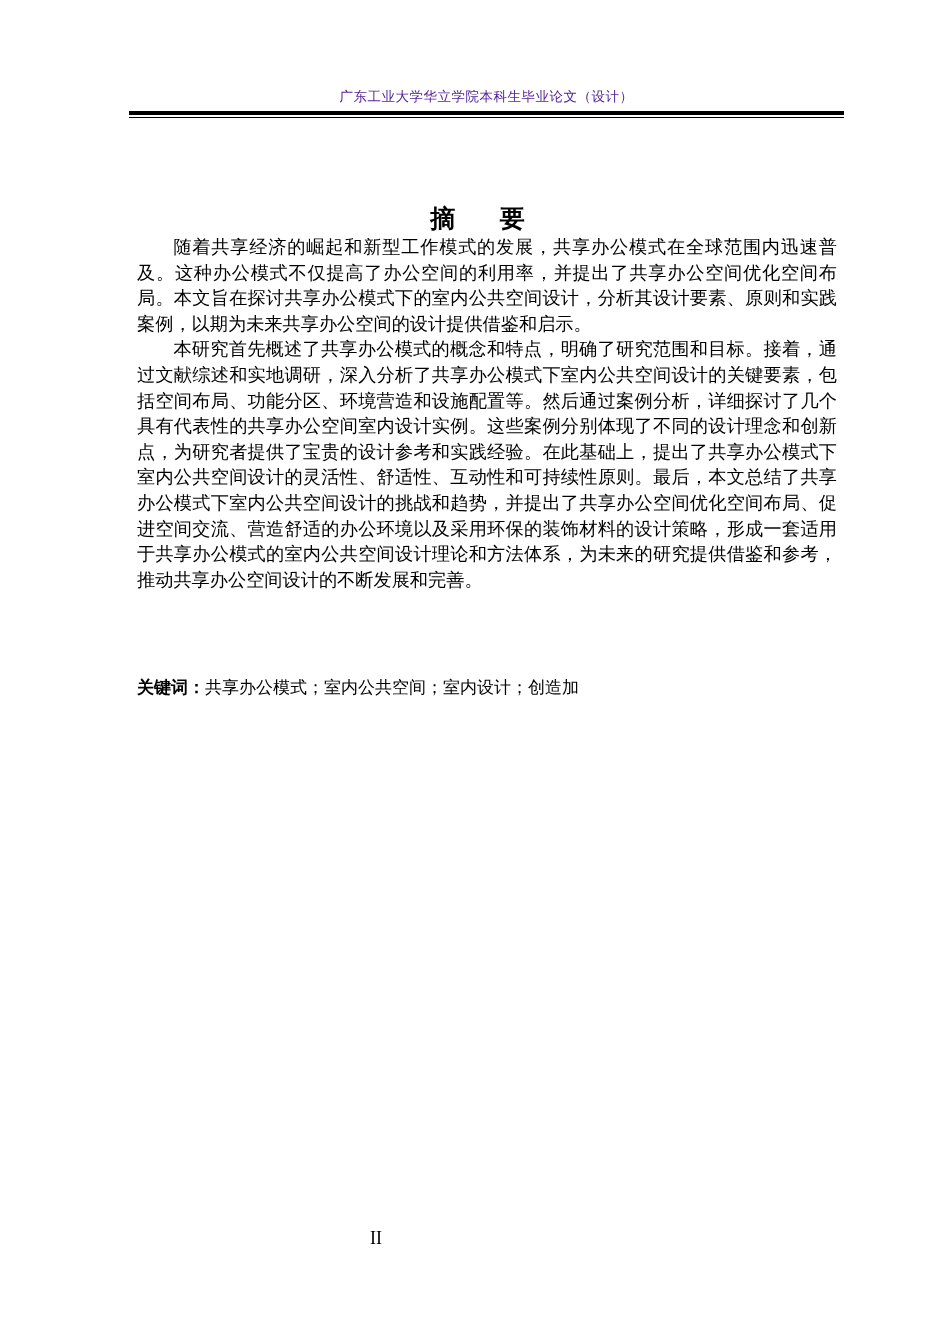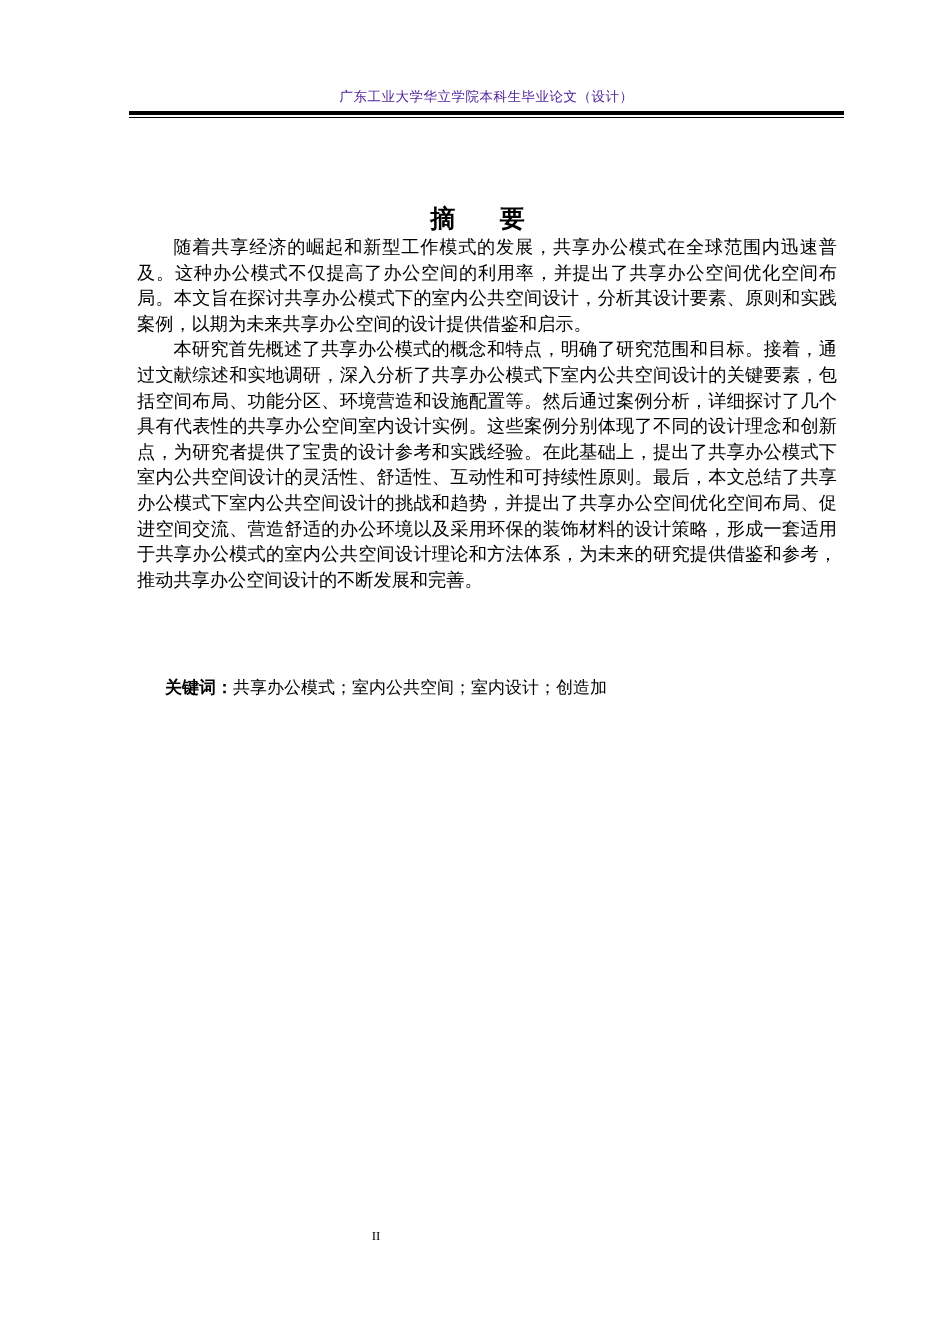--- a/index.html
+++ b/index.html
@@ -8,24 +8,24 @@
   .page { position: absolute; left: 0; top: 0; width: 950px; height: 1344px; background: #fff; }
   .running-header { position: absolute; left: 129px; top: 88px; width: 715px; text-align: center;
          font-size: 13.5px; letter-spacing: 0.5px; color: #4c1d95; }
   .rule-thick { position: absolute; left: 129px; top: 111px; width: 715px; height: 4px; background: #000; }
   .rule-thin { position: absolute; left: 129px; top: 117px; width: 715px; height: 1px; background: #000; }
   .title { position: absolute; left: 129px; top: 166px; width: 715px; text-align: center;
          font-family: "DejaVu Sans", "Liberation Sans", sans-serif; font-weight: bold; font-size: 25px; letter-spacing: 18px; margin-top: 36px; }
   .body { position: absolute; left: 137px; top: 234px; width: 700px; font-size: 18.2px; line-height: 25.6px;
           text-align: justify; text-justify: inter-character; }
   .body p { margin: 0; text-indent: 2em; }
-  .keywords { position: absolute; left: 137px; top: 675px; width: 700px; font-size: 17px; line-height: 25px; margin-left: 28px; }
+  .keywords { position: absolute; left: 137px; top: 675px; width: 700px; font-size: 17px; line-height: 25px; }
   .kw-label { font-family: "DejaVu Sans", "Liberation Sans", sans-serif; font-weight: bold; }
   .page-number { position: absolute; left: 366px; top: 1228px; width: 20px; text-align: center;
-         font-family: "Liberation Serif", serif; font-size: 13px; }
+         font-family: "Liberation Serif", serif; font-size: 18px; }
 </style>
 </head>
 <body>
 
 <div class="page">
   <div class="running-header">广东工业大学华立学院本科生毕业论文（设计）</div>
   <div class="rule-thick"></div>
   <div class="rule-thin"></div>
 
   <div class="title">摘 要</div>

